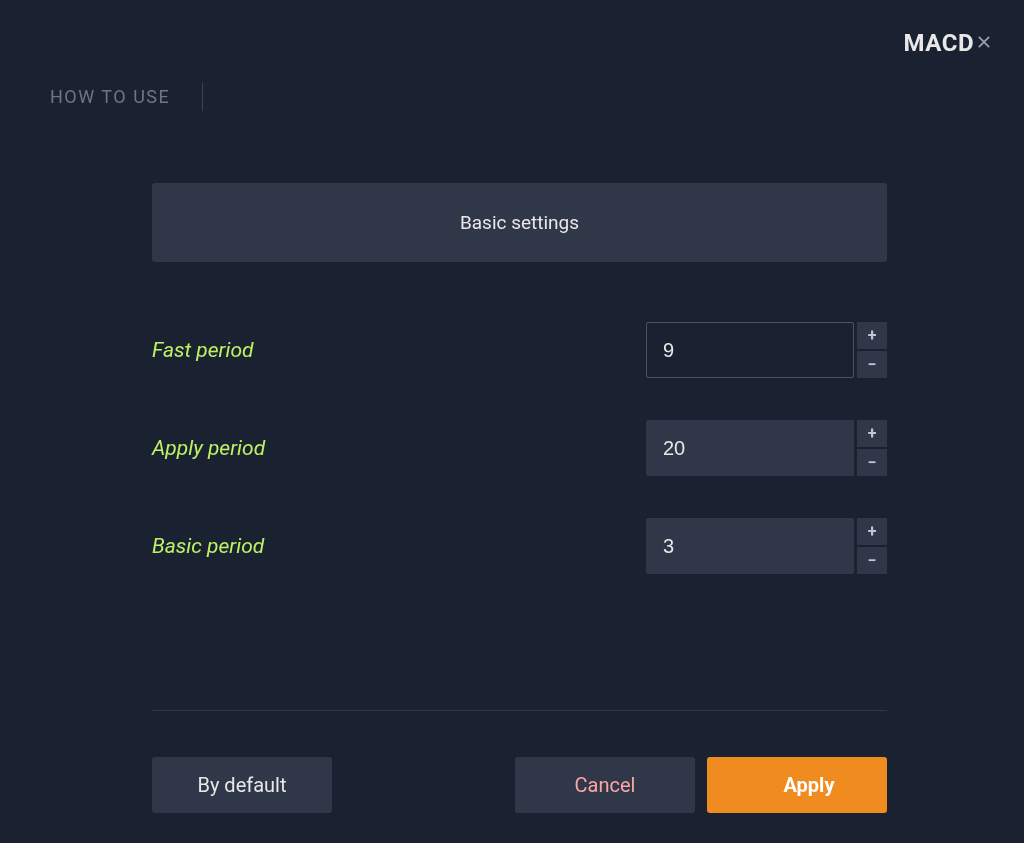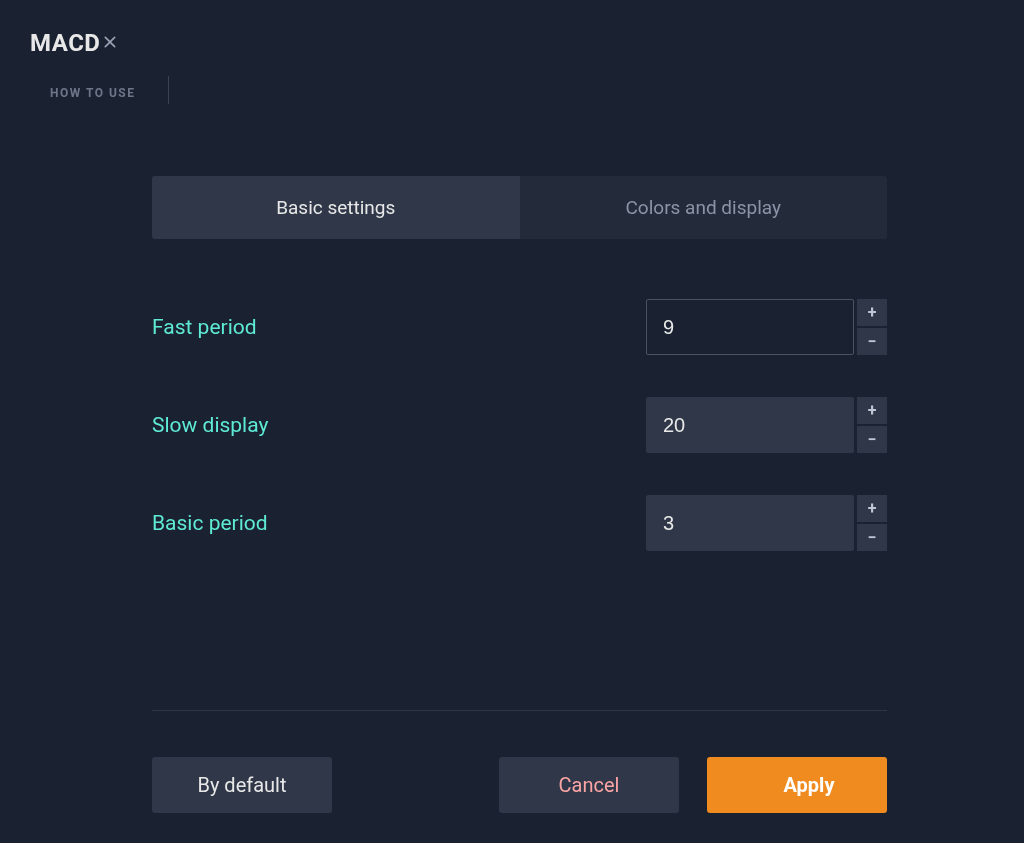--- a/index.html
+++ b/index.html
@@ -17,21 +17,21 @@
   }
   .modal {
     position: relative;
     width: 1024px;
     height: 843px;
     background: #1a2232;
   }
   .modal-header {
     display: flex;
     align-items: center;
-    justify-content: flex-start;
+    justify-content: flex-end;
     padding: 24px 30px 0 30px;
     height: 62px;
   }
   .modal-title {
     font-size: 24px;
     font-weight: 700;
     color: #e8e8e8;
     letter-spacing: 0.5px;
   }
   .close-btn {
@@ -47,22 +47,22 @@
     fill: #9aa3b5;
   }
   .tabs {
     display: flex;
     align-items: flex-end;
     padding: 10px 30px 0 30px;
     border-bottom: 0;
   }
   .tab {
     padding: 14px 28px 16px 20px;
-    font-size: 12px;
-    font-weight: 700;
+    font-size: 18px;
+    font-weight: 400;
     letter-spacing: 1.5px;
     cursor: pointer;
     color: #6d7688;
     position: relative;
   }
   .tab.active {
     color: #f38b24;
   }
   .tab.active::after {
     content: "";
@@ -84,21 +84,21 @@
   }
   .subtabs {
     display: flex;
     width: 735px;
     border-radius: 3px;
     overflow: hidden;
   }
   .subtab {
     flex: 1;
     text-align: center;
-    padding: 20px 0;
+    padding: 28px 0;
     font-size: 19px;
     cursor: pointer;
   }
   .subtab.active {
     background: #2f3748;
     color: #e8e8e8;
   }
   .subtab.inactive {
     background: #232b3b;
     color: #8a94a6;
@@ -108,21 +108,22 @@
   }
   .row {
     display: flex;
     align-items: center;
     justify-content: space-between;
     width: 735px;
     margin-bottom: 42px;
   }
   .row-label {
     font-size: 21px;
-    color: #5eead4;
+    color: #bef264;
+    font-style: italic;
   }
   .stepper {
     display: flex;
     align-items: stretch;
     height: 56px;
   }
   .stepper-input {
     width: 208px;
     border: 1px solid #4a5264;
     background: #1a2232;
@@ -167,21 +168,21 @@
   }
   .footer-divider {
     height: 1px;
     width: 735px;
     background: #2e3546;
     margin-bottom: 46px;
   }
   .footer-buttons {
     display: flex;
     width: 735px;
-    gap: 16px;
+    gap: 0;
     align-items: center;
   }
   .btn {
     height: 56px;
     display: flex;
     align-items: center;
     justify-content: center;
     font-size: 20px;
     cursor: pointer;
     border-radius: 3px;
@@ -223,42 +224,41 @@
 
   <div class="tabs">
     <div class="tab">HOW TO USE</div>
     <div class="tab-divider"></div>
   </div>
 
   <div class="content">
 
     <div class="subtabs">
       <div class="subtab active">Basic settings</div>
-      <div class="subtab inactive">Colors and display</div>
     </div>
 
     <div class="settings">
 
       <div class="row">
         <div class="row-label">Fast period</div>
         <div class="stepper">
           <input class="stepper-input" autofocus="" value="9" style="">
           <div class="stepper-btns">
             <div class="stepper-btn">
                 <span>+</span>
               </div>
             <div class="stepper-btn">
                 <span>−</span>
               </div>
           </div>
         </div>
       </div>
 
       <div class="row">
-        <div class="row-label">Slow display</div>
+        <div class="row-label">Apply period</div>
         <div class="stepper">
           <input class="stepper-input filled" value="20" style="">
           <div class="stepper-btns">
             <div class="stepper-btn">
                 <span>+</span>
               </div>
             <div class="stepper-btn">
                 <span>−</span>
               </div>
           </div>

